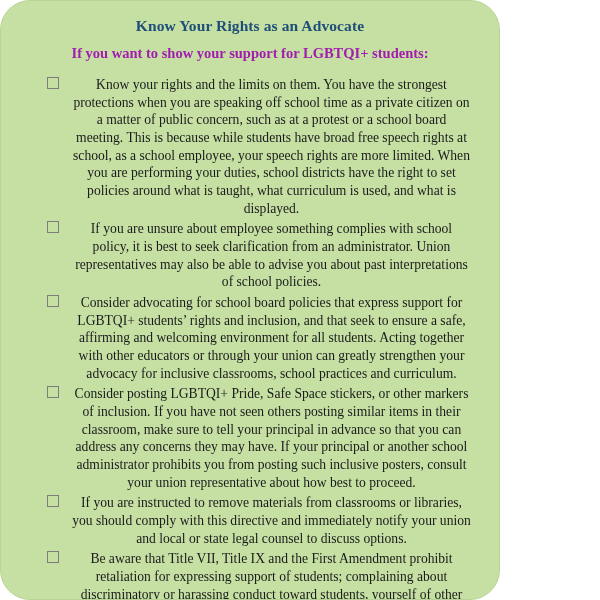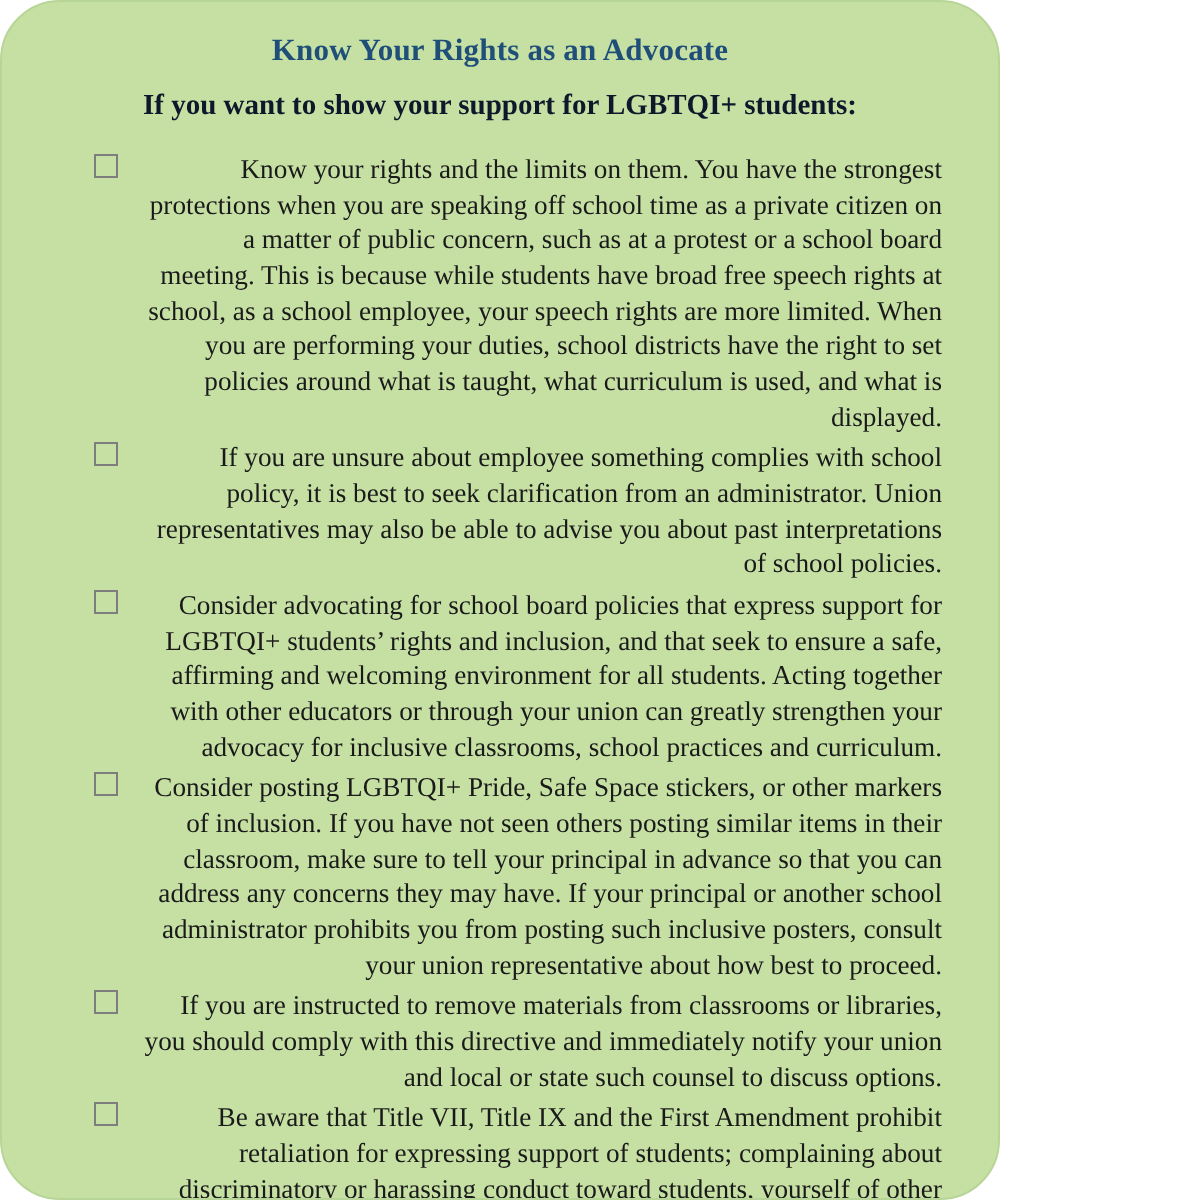--- a/index.html
+++ b/index.html
@@ -25,36 +25,36 @@
   .title {
     text-align: center;
     color: #1f4e79;
     font-weight: bold;
     font-size: 15.5px;
     letter-spacing: 0.1px;
     margin: 2px 0 10px 0;
   }
   .subtitle {
     text-align: center;
-    color: #0f172a;
+    color: #a21caf;
     font-weight: bold;
     font-size: 14.5px;
     margin: 0 0 14px 0;
   }
   ul.bullets {
     list-style: none;
     margin: 0;
     padding: 0 6px 0 24px;
   }
   ul.bullets li {
     position: relative;
     color: #1a1a1a;
     font-size: 13.6px;
     line-height: 1.30;
-    text-align: right;
+    text-align: center;
     margin: 0 0 3px 0;
     padding-left: 25px;
   }
   .bullet-mark {
     position: absolute;
     left: 0;
     top: 1px;
     width: 10px;
     height: 10px;
     border: 1px solid #7d7d7d;
@@ -84,20 +84,20 @@
     <li>
       <span class="bullet-mark"></span>
       <span class="bullet-text">Consider advocating for school board policies that express support for LGBTQI+ students’ rights and inclusion, and that seek to ensure a safe, affirming and welcoming environment for all students. Acting together with other educators or through your union can greatly strengthen your advocacy for inclusive classrooms, school practices and curriculum.</span>
     </li>
     <li>
       <span class="bullet-mark"></span>
       <span class="bullet-text">Consider posting LGBTQI+ Pride, Safe Space stickers, or other markers of inclusion. If you have not seen others posting similar items in their classroom, make sure to tell your principal in advance so that you can address any concerns they may have. If your principal or another school administrator prohibits you from posting such inclusive posters, consult your union representative about how best to proceed.</span>
     </li>
     <li>
       <span class="bullet-mark"></span>
-      <span class="bullet-text">If you are instructed to remove materials from classrooms or libraries, you should comply with this directive and immediately notify your union and local or state such counsel to discuss options.</span>
+      <span class="bullet-text">If you are instructed to remove materials from classrooms or libraries, you should comply with this directive and immediately notify your union and local or state legal counsel to discuss options.</span>
     </li>
     <li>
       <span class="bullet-mark"></span>
       <span class="bullet-text">Be aware that Title VII, Title IX and the First Amendment prohibit retaliation for expressing support of students; complaining about discriminatory or harassing conduct toward students, yourself of other employees; or for filing a complaint with a civil rights agency. If you believe you have been retaliated against for speaking out about your rights or those of your students, contact your union or legal counsel and consider filing a complaint with a local, state or federal civil rights agency.</span>
     </li>
   </ul>
 </div>
 
 </body></html>

